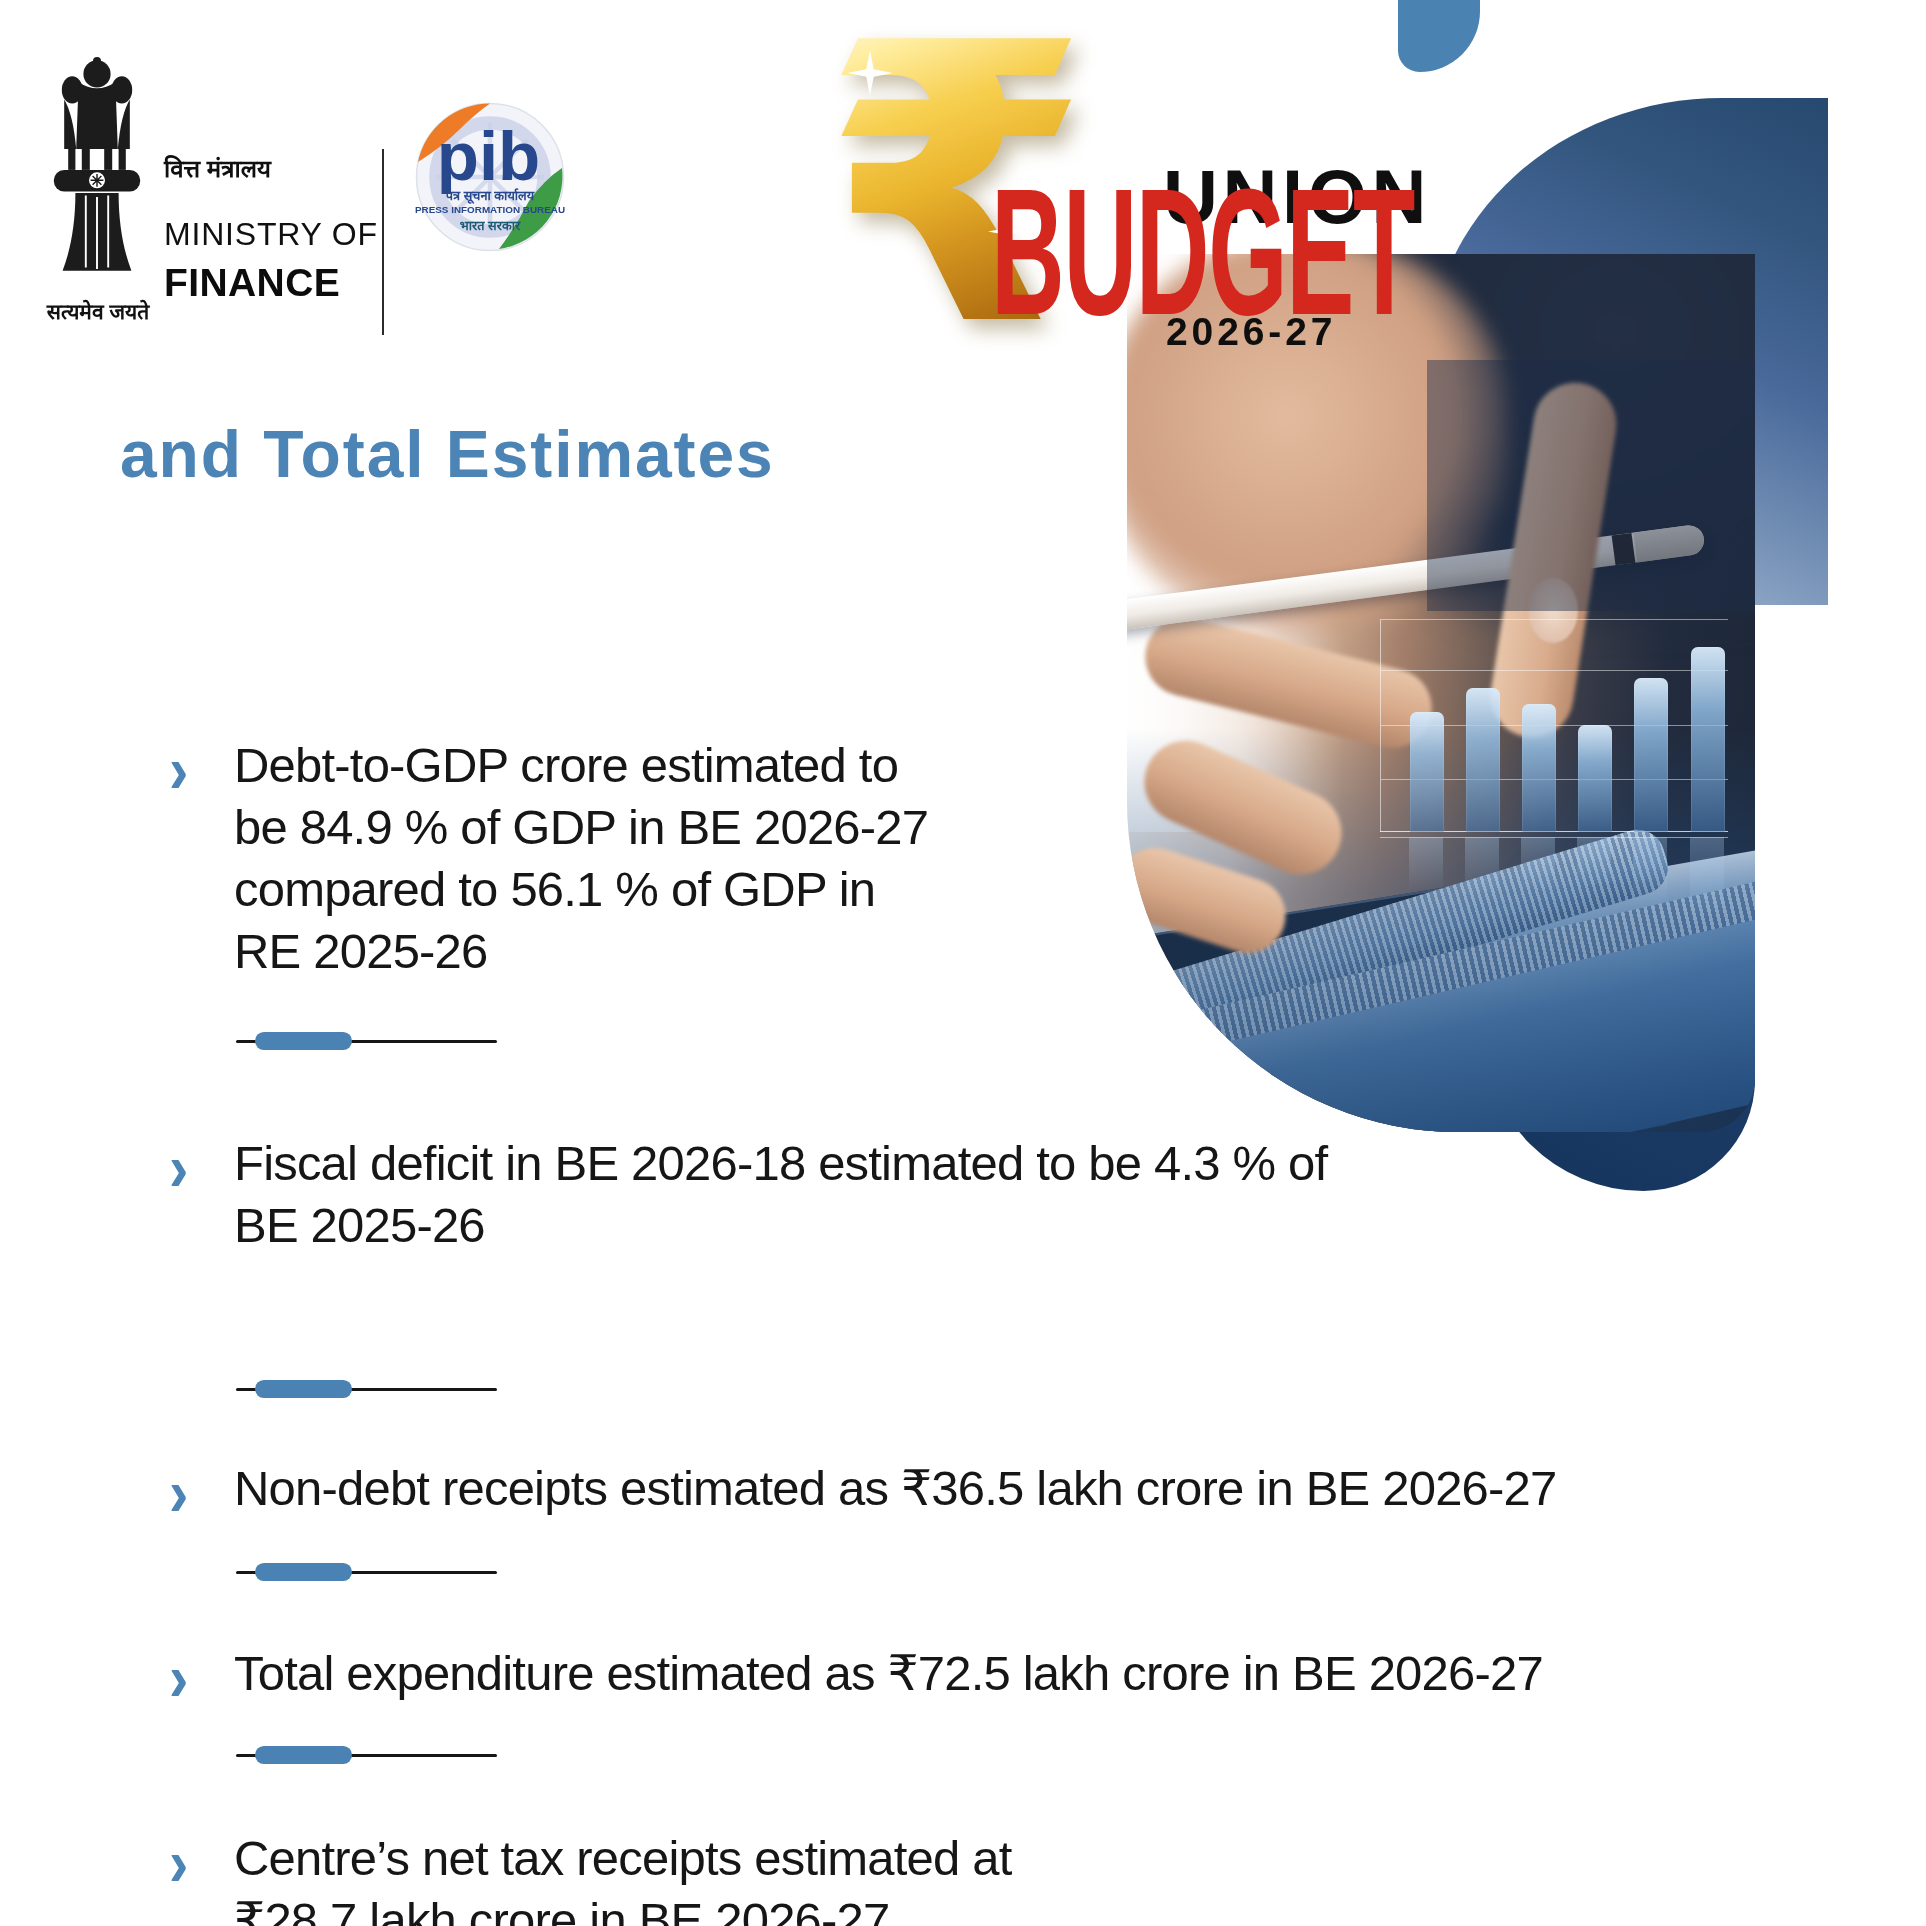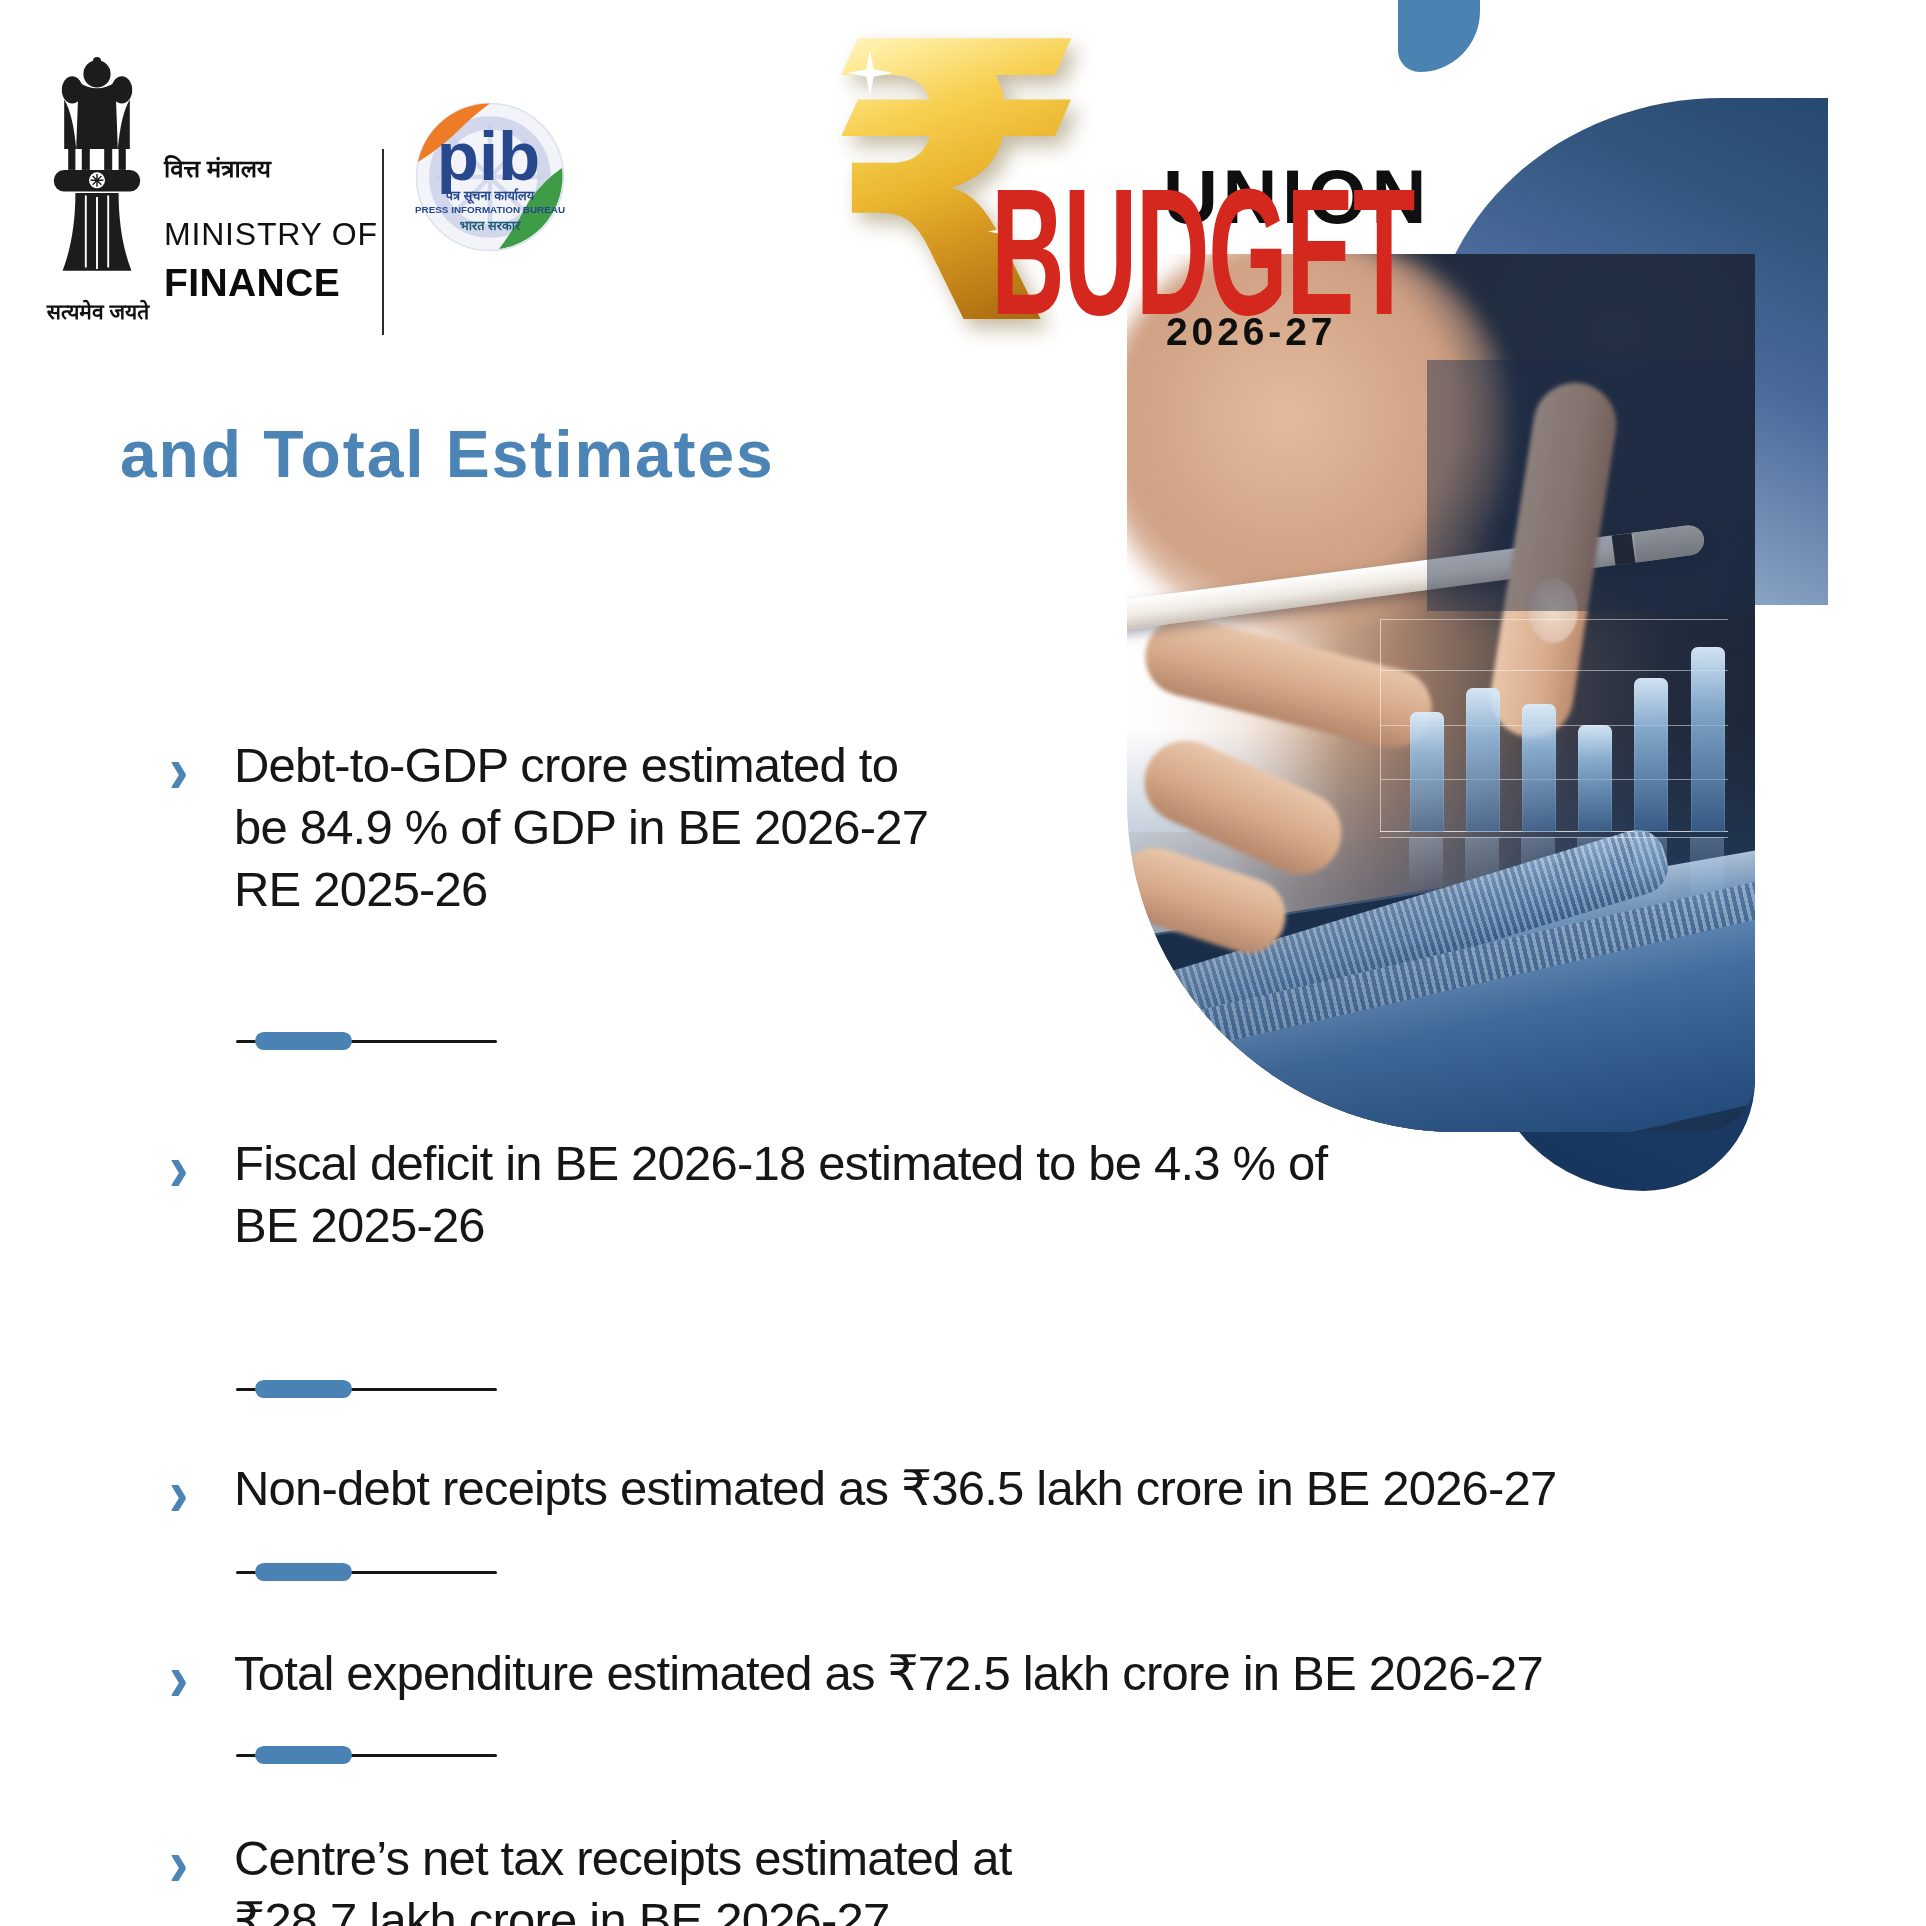--- a/index.html
+++ b/index.html
@@ -211,20 +211,21 @@
 
   <div class="abs page-title">
     <div>and Total Estimates</div>
   </div>
 
   <div class="bullet b1">
     <div class="chev">›</div>
     <div class="blines">
       <div>Debt-to-GDP crore estimated to</div>
       <div>be 84.9 % of GDP in BE 2026-27</div>
+      <div>compared to 56.1 % of GDP in</div>
       <div>RE 2025-26</div>
     </div>
   </div>
   <div class="divider d1"></div>
 
   <div class="bullet b2">
     <div class="chev">›</div>
     <div class="blines">
       <div>Fiscal deficit in BE 2026-18 estimated to be 4.3 % of</div>
       <div>BE 2025-26</div>

